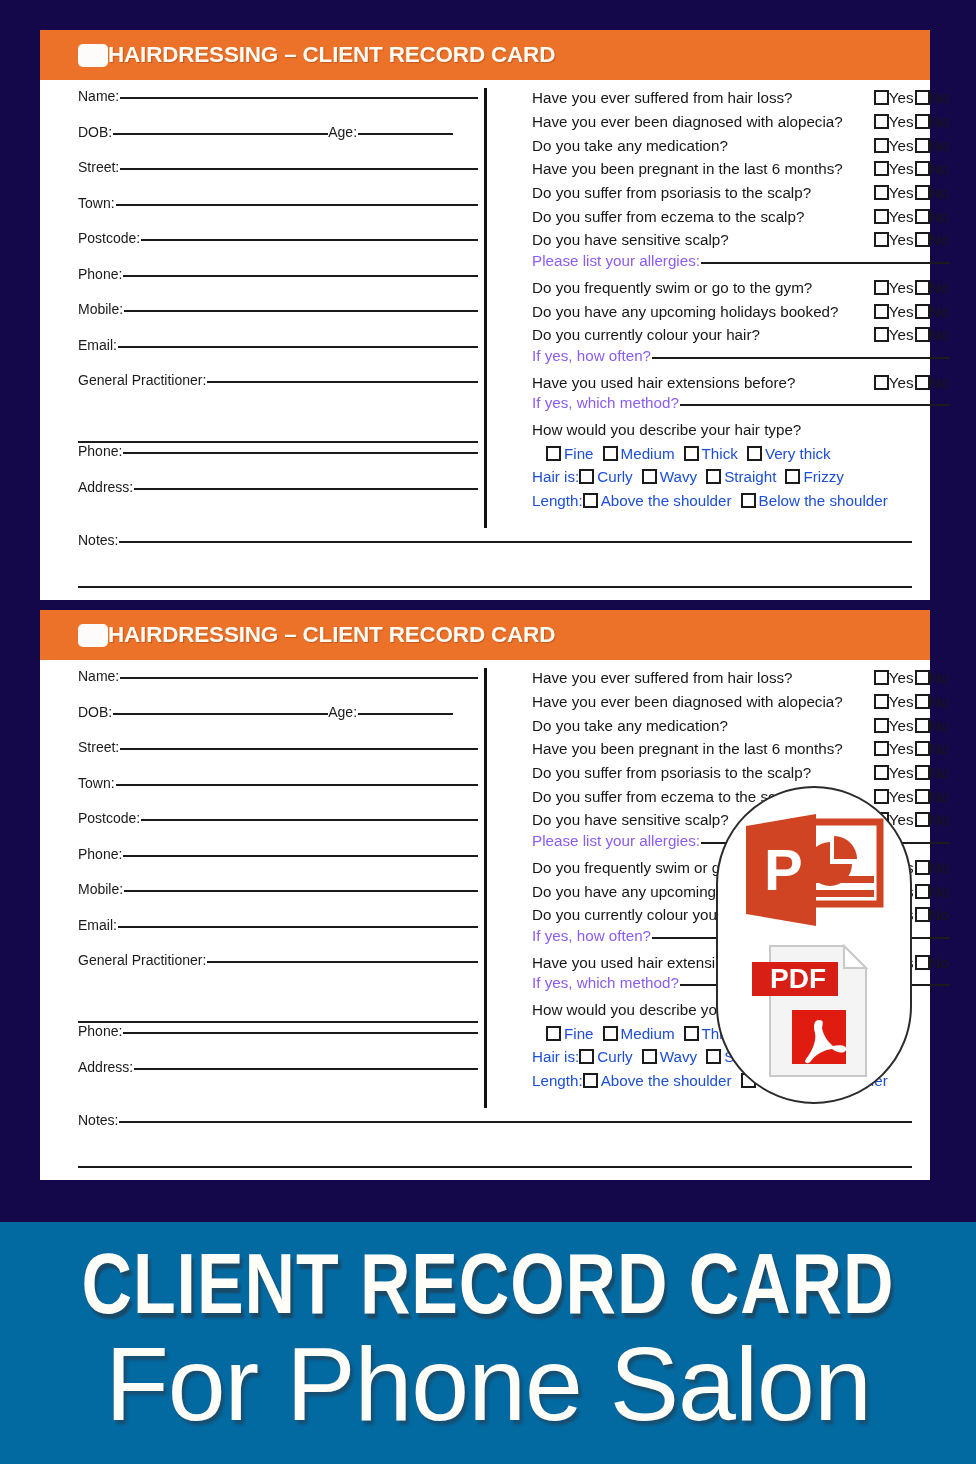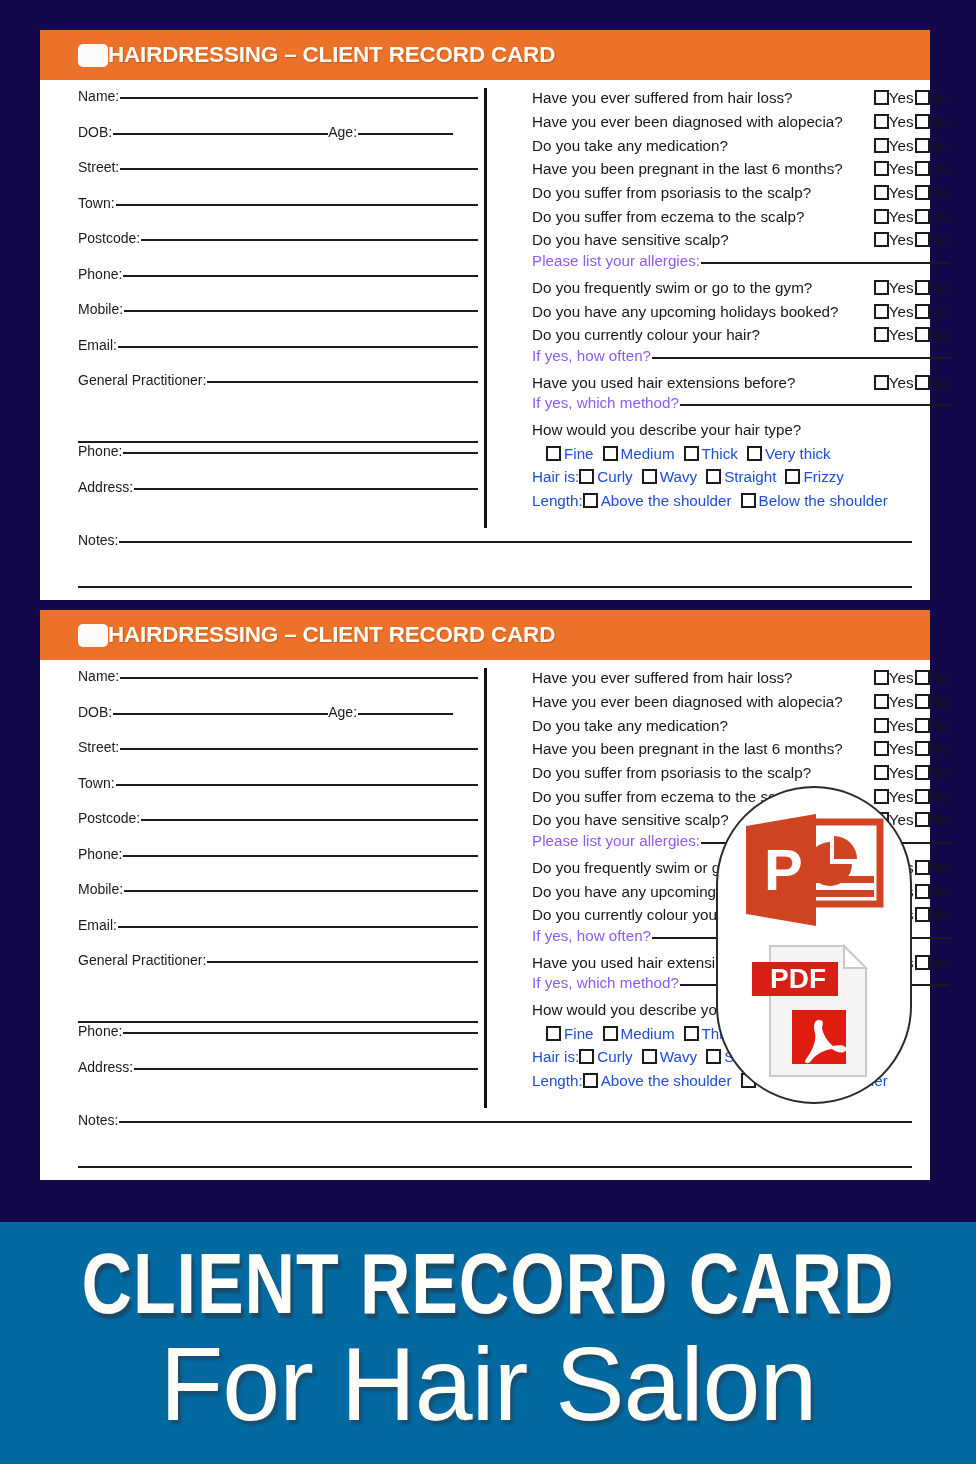--- a/index.html
+++ b/index.html
@@ -776,16 +776,16 @@
       <path d="M96 6 L118 28 L96 28 Z" fill="#ffffff" stroke="#c9c9c9" stroke-width="2"></path>
       <rect x="4" y="22" width="86" height="34" fill="#d81f16"></rect>
       <text x="22" y="48" font-family="Liberation Sans, sans-serif" font-size="28" font-weight="bold" fill="#ffffff">PDF</text>
       <rect x="44" y="70" width="54" height="54" fill="#e01b10"></rect>
       <path d="M71 80 c-5 0 -6 6 -4 13 c2 8 -4 20 -9 26 c-3 4 2 6 5 2 c5 -7 13 -11 21 -12 c5 4 12 5 14 1 c2 -4 -5 -6 -13 -4 c-6 -5 -10 -12 -11 -18 c1 -5 2 -8 -3 -8 z" fill="#ffffff"></path>
     </svg>
   </div>
 
   <div id="banner">
     <div id="banner-line1">CLIENT RECORD CARD</div>
-    <div id="banner-line2">For Hair Salon</div>
+    <div id="banner-line2">For Phone Salon</div>
   </div>
 
 </div>
 
 </body></html>

